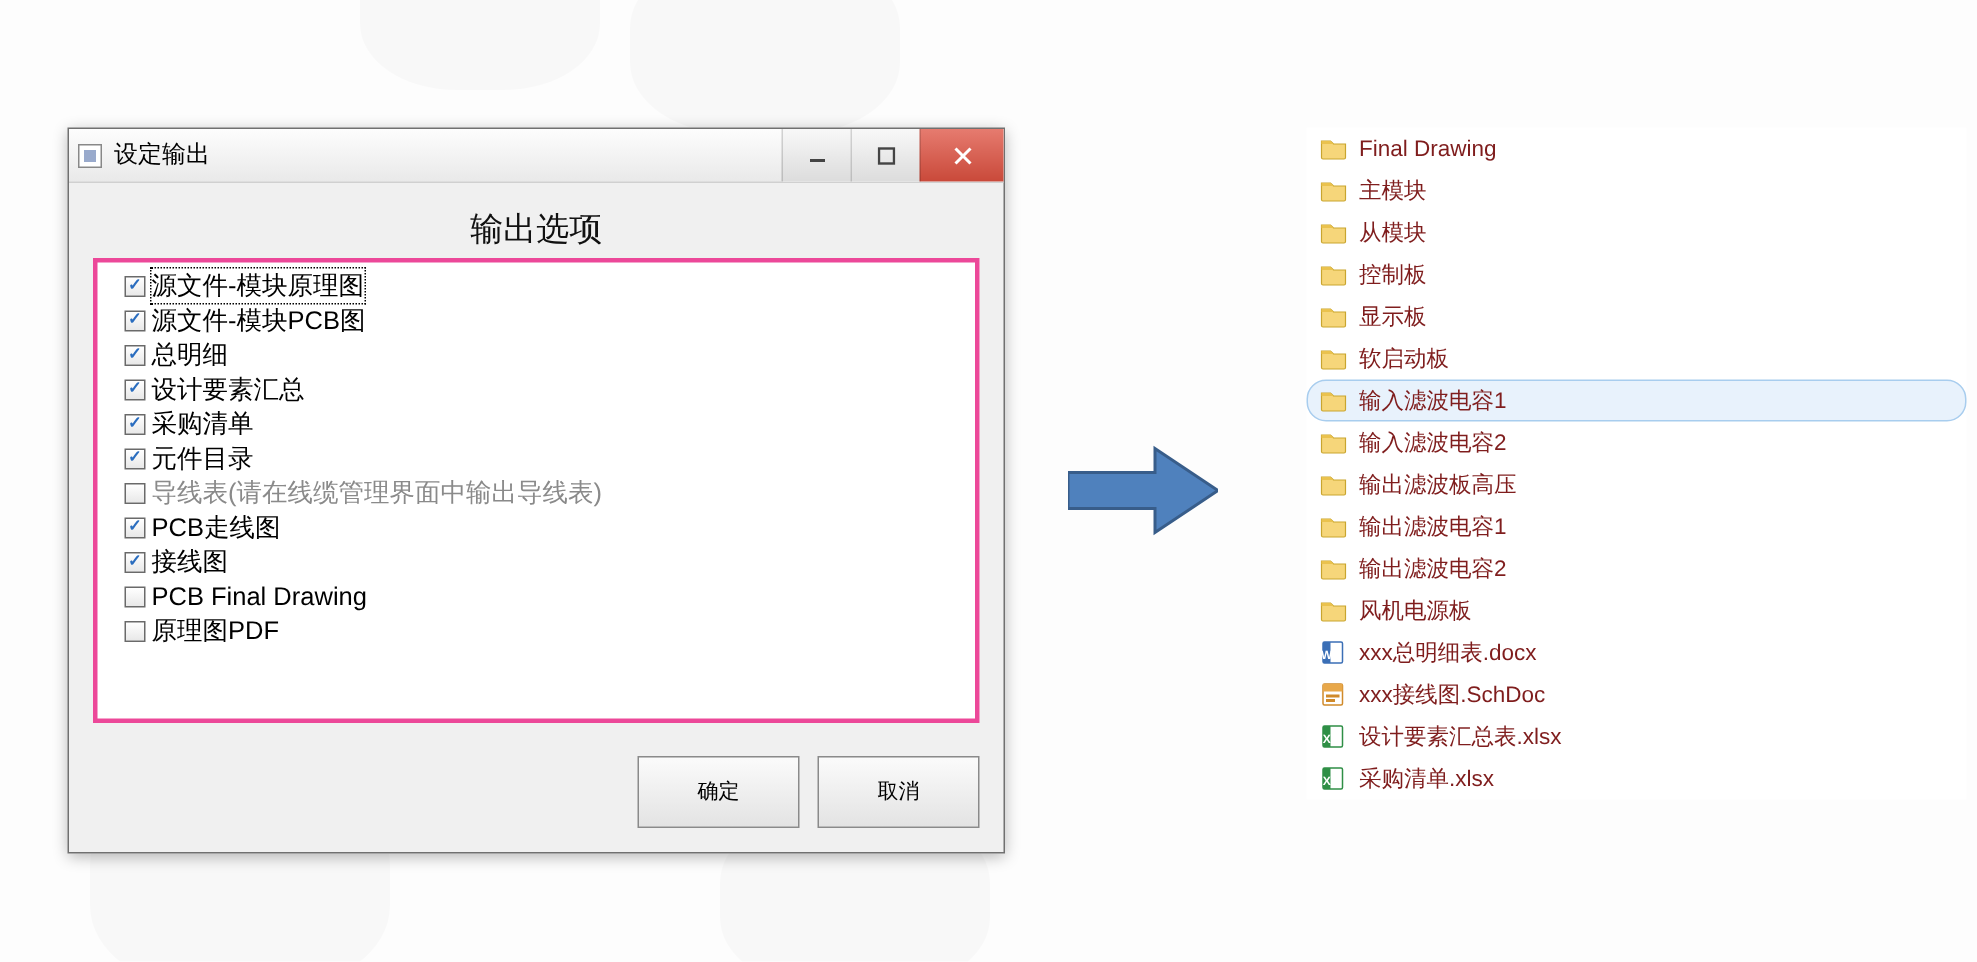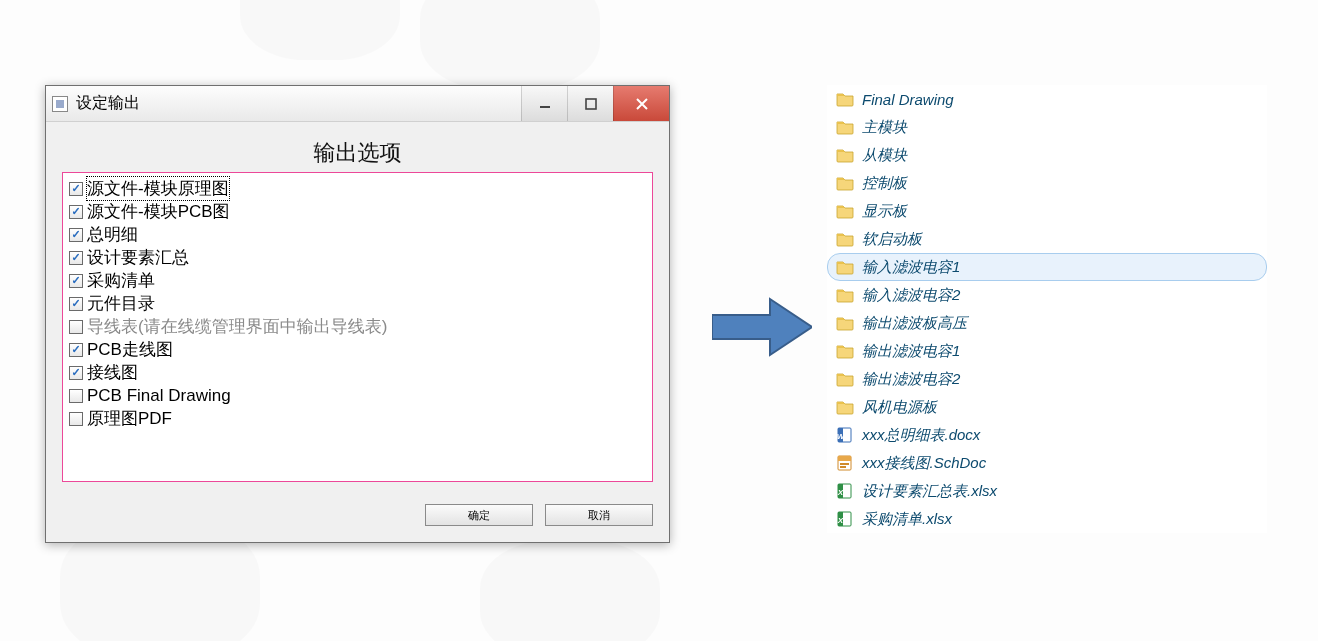--- a/index.html
+++ b/index.html
@@ -64,22 +64,22 @@
     .dialog-body {
       padding:14px 16px 16px;
     }
     .section-label {
       font-size:22px; color:#111; margin:2px 0 4px;
     }
     .listbox {
       width:100%;
       height:310px;
       background:#fff;
-      border:1px solid #ec4899;
-      padding:4px 6px;
+      border:3px solid #ec4899;
+      padding:4px 18px;
       overflow:auto;
     }
     .chk-row {
       display:flex; align-items:center;
       gap:4px;
       font-size:17px;
       line-height:23px;
       white-space:nowrap;
     }
     .chk-row.disabled { color:#8a8a8a; }
@@ -95,43 +95,42 @@
     }
     .chk-row.focused .chk-label {
       outline:1px dotted #000;
     }
 
     .buttonbar {
       display:flex; justify-content:flex-end; gap:12px;
       margin-top:22px;
     }
     .btn {
-      min-width:108px; height:22px;
+      min-width:108px; height:48px;
       border:1px solid #8a8a8a;
       background:linear-gradient(#fbfbfb,#e3e3e3);
-      font-size:11px;
+      font-size:14px;
       display:flex; align-items:center; justify-content:center;
     }
 
     
     .arrow {
       position:absolute;
       left:712px; top:295px;
       width:100px; height:64px;
     }
 
     
     .filepane {
       position:absolute;
-      left:827px; top:85px;
+      left:871px; top:85px;
       width:440px;
       font-size:15px;
-      color:#0c4a6e;
+      color:#7f1d1d;
       background:#fff;
-      font-style:italic;
     }
     .filerow {
       display:flex; align-items:center; gap:8px;
       padding:3px 8px;
       height:28px;
       border:1px solid transparent;
       border-radius:2px;
     }
     .filerow.selected {
       background:#e8f2fc;

